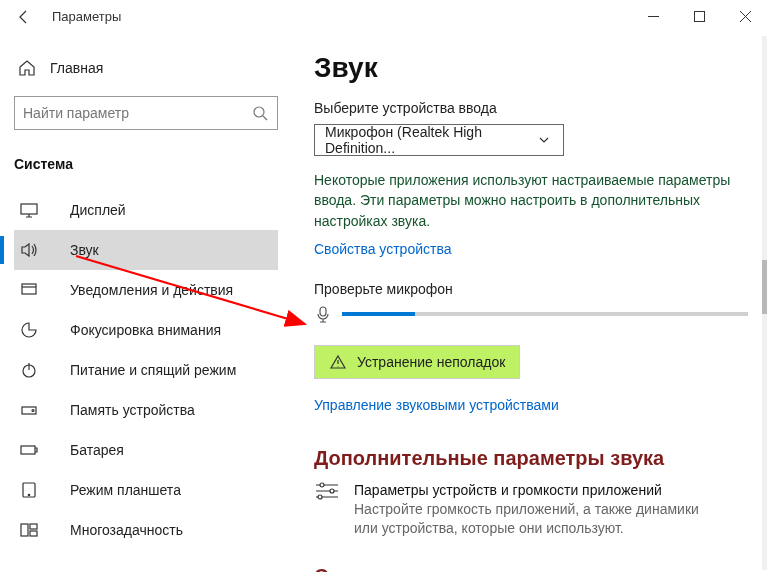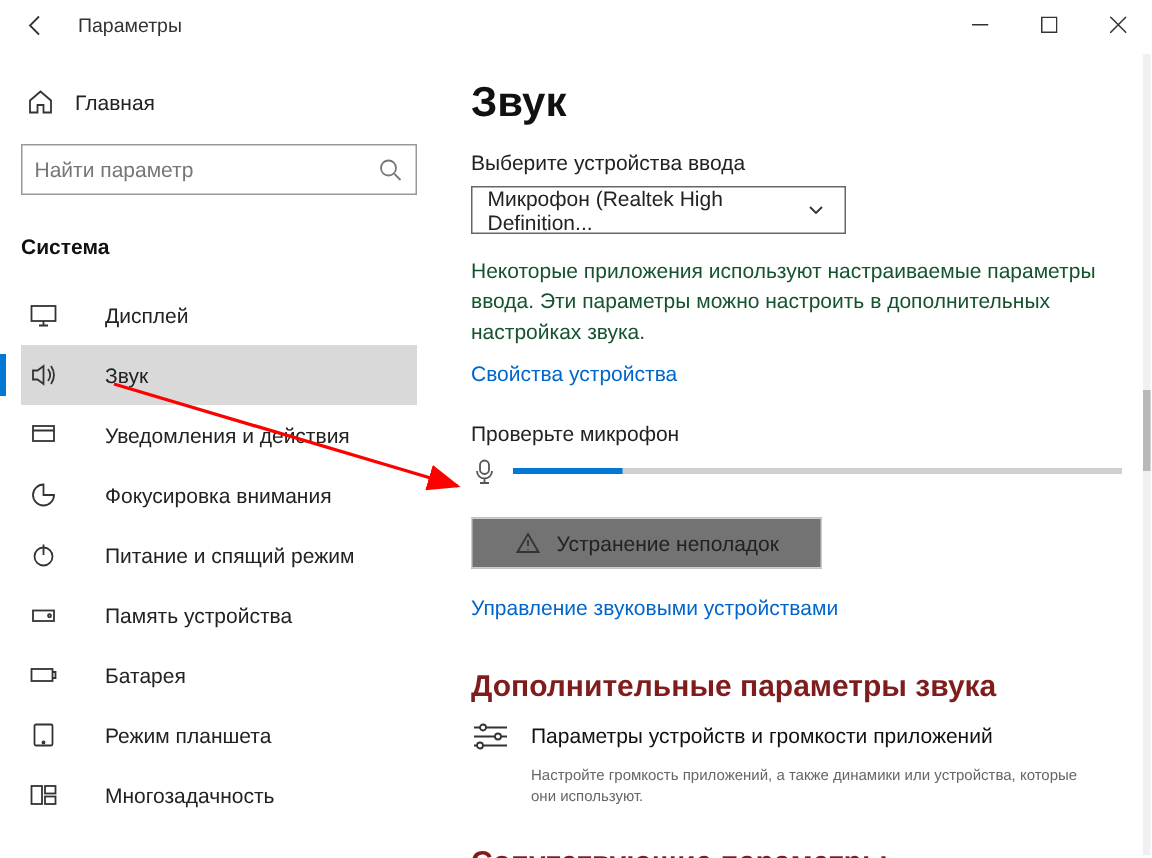--- a/index.html
+++ b/index.html
@@ -125,34 +125,34 @@
   .mic-bar {
     flex: 1; height: 4px; background: #d0d0d0; position: relative;
   }
   .mic-bar .fill {
     position: absolute; left: 0; top: 0; bottom: 0; width: 18%; background: #0078d4;
   }
   .troubleshoot-btn {
     margin-top: 22px;
     height: 34px;
     display: inline-flex; align-items: center; gap: 10px;
-    padding: 0 28px;
+    padding: 0 14px;
     border: 1px solid #ccc;
-    background: #737373;
+    background: #bef264;
     color: #222;
   }
   .h2 {
     font-size: 20px; font-weight: 600; color: #7f1d1d;
     margin: 34px 0 12px 0;
   }
   .opt-row {
     display: flex; gap: 14px; align-items: flex-start;
   }
   .opt-row .txt .ttl { font-size: 14px; color: #111; }
-  .opt-row .txt .sub { font-size: 10px; color: #666; margin-top: 13px; max-width: 370px; line-height: 1.38; }
+  .opt-row .txt .sub { font-size: 14px; color: #666; margin-top: 2px; max-width: 370px; line-height: 1.38; }
   .scrollbar {
     position: absolute; right: 0; top: 0; bottom: 0; width: 7px; background: transparent;
   }
   .scrollbar .track { position: absolute; top: 2px; bottom: 2px; right: 1px; width: 5px; background: #f0f0f0; }
   .scrollbar .thumb { position: absolute; right: 1px; width: 5px; top: 226px; height: 54px; background: #b8b8b8; }
   svg.arrow-annotation {
     position: absolute; top: 0; left: 0; pointer-events: none;
     width: 768px; height: 572px;
   }
 </style>

